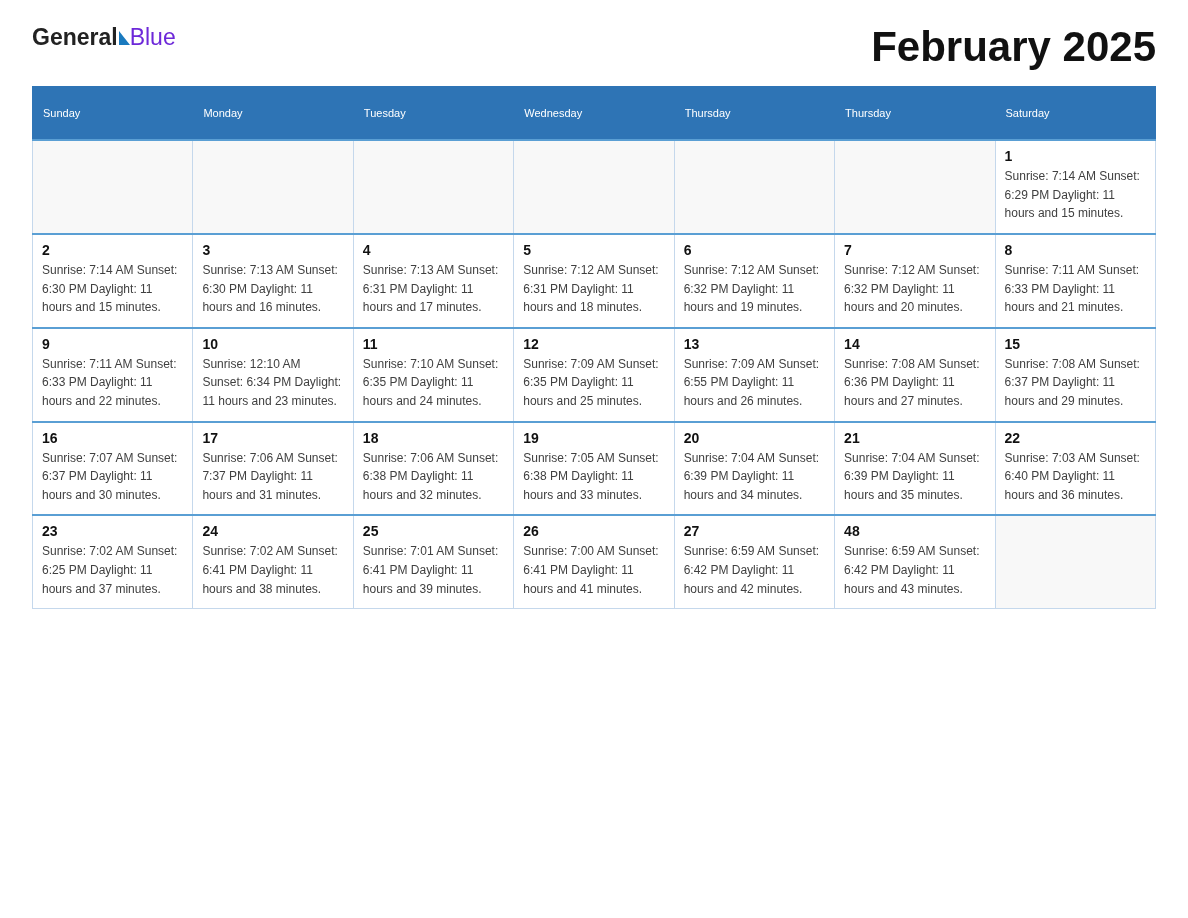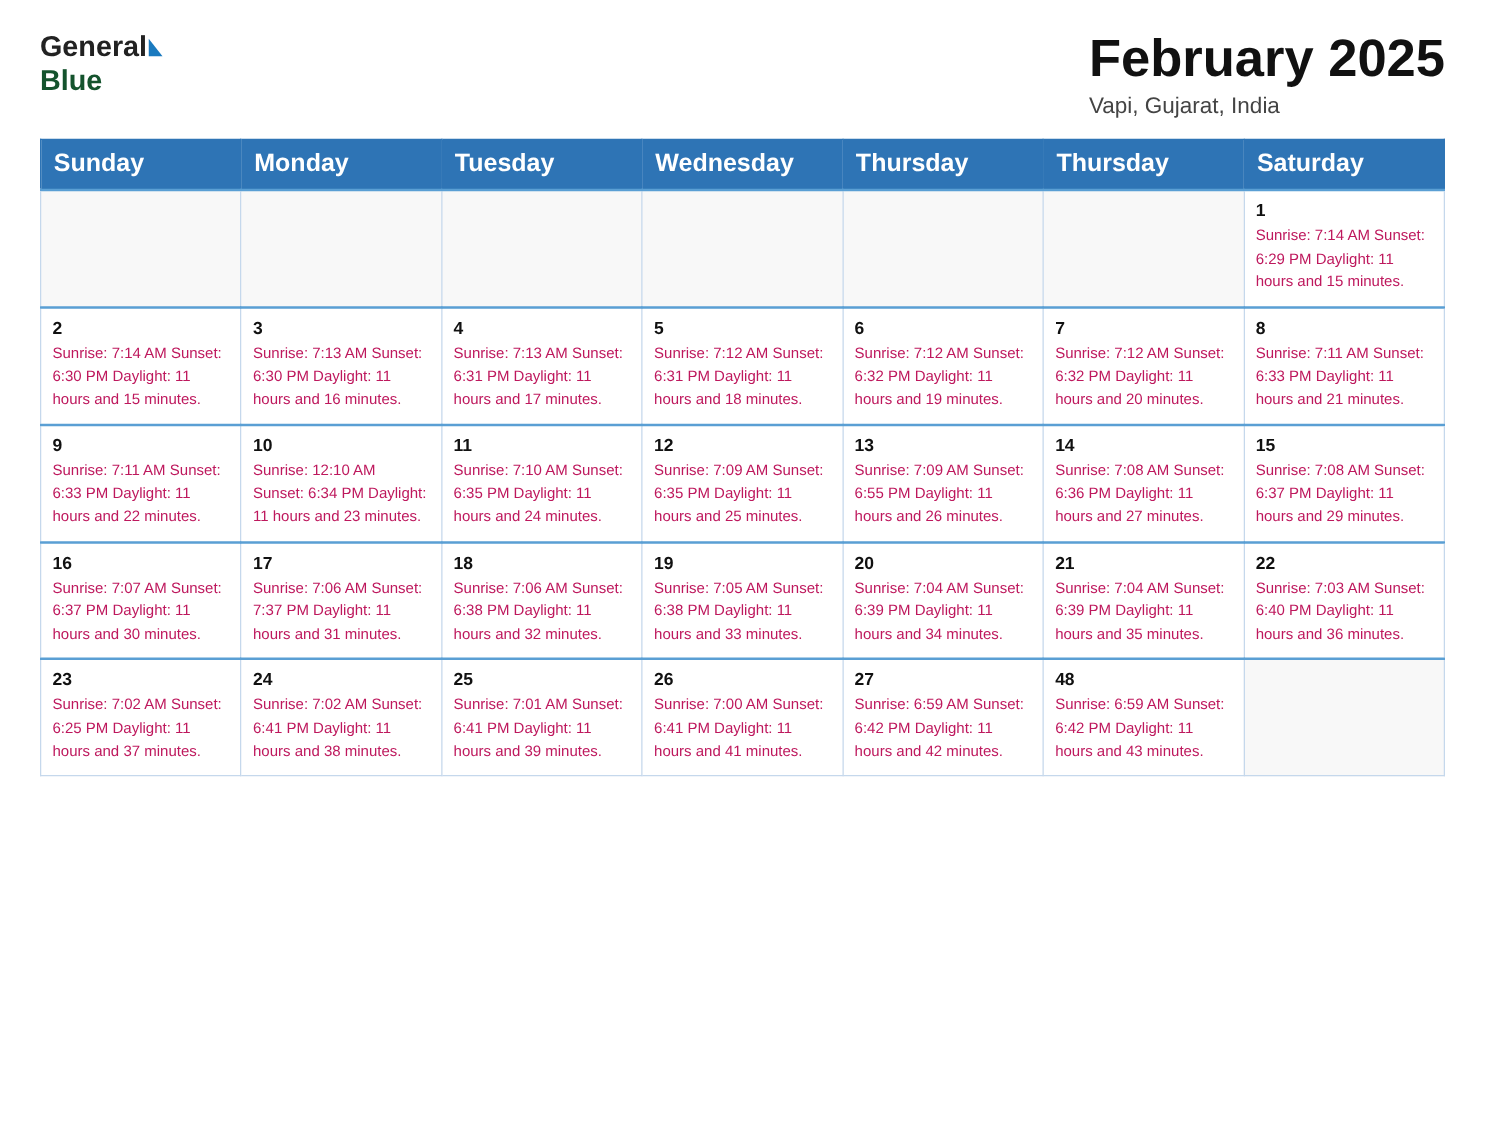--- a/index.html
+++ b/index.html
@@ -31,23 +31,23 @@
       margin-top: 4px;
     }
     .calendar {
       width: 100%;
       border-collapse: collapse;
       border: 1.5px solid #5a9fd4;
     }
     .calendar th {
       background: #2e74b5;
       color: #fff;
-      font-size: 20px;
-      font-weight: bold;
-      padding: 8px 10px;
+      font-size: 11px;
+      font-weight: normal;
+      padding: 20px 10px;
       text-align: left;
       border: 1px solid #2e74b5;
     }
     .calendar td {
       vertical-align: top;
       padding: 7px 9px 10px 9px;
       font-size: 12.5px;
       color: #222;
       border: 1px solid #c5d8ec;
       width: 14.28%;
@@ -55,35 +55,35 @@
     }
     .day-num {
       font-size: 14px;
       font-weight: bold;
       color: #111;
       display: block;
       margin-bottom: 3px;
     }
     .day-info {
       font-size: 12px;
-      color: #be185d;
+      color: #404040;
       line-height: 1.55;
     }
     .empty-cell {
       background: #f8f8f8;
     }
     tr {
       border-bottom: 2px solid #5a9fd4;
     }
     tbody tr:last-child {
       border-bottom: none;
     }
     .logo-wrapper {
       display: flex;
-      flex-direction: column;
+      flex-direction: row;
     }
     .logo-row1 {
       display: flex;
       align-items: center;
       gap: 0;
     }
     .logo-text-general {
       font-size: 23px;
       font-weight: bold;
       color: #222;
@@ -94,38 +94,37 @@
       height: 0;
       border-style: solid;
       border-width: 14px 0 0 11px;
       border-color: transparent transparent transparent #1a7abf;
       margin-left: 1px;
       margin-bottom: 0px;
       vertical-align: middle;
     }
     .logo-text-blue {
       font-size: 23px;
-      font-weight: bold;
-      color: #14532d;
+      font-weight: normal;
+      color: #6d28d9;
     }
   </style>
 </head>
 <body>
 
 <div class="header">
   <div class="logo-wrapper">
     <div class="logo-row1">
       <span class="logo-text-general">General</span>
       <span class="logo-chevron"></span>
     </div>
     <span class="logo-text-blue">Blue</span>
   </div>
   <div class="title-area">
     <div class="month-title">February 2025</div>
-    <div class="location">Vapi, Gujarat, India</div>
   </div>
 </div>
 
 <table class="calendar">
   <thead>
     <tr>
     <th>Sunday</th>
         <th>Monday</th>
         <th>Tuesday</th>
         <th>Wednesday</th>

